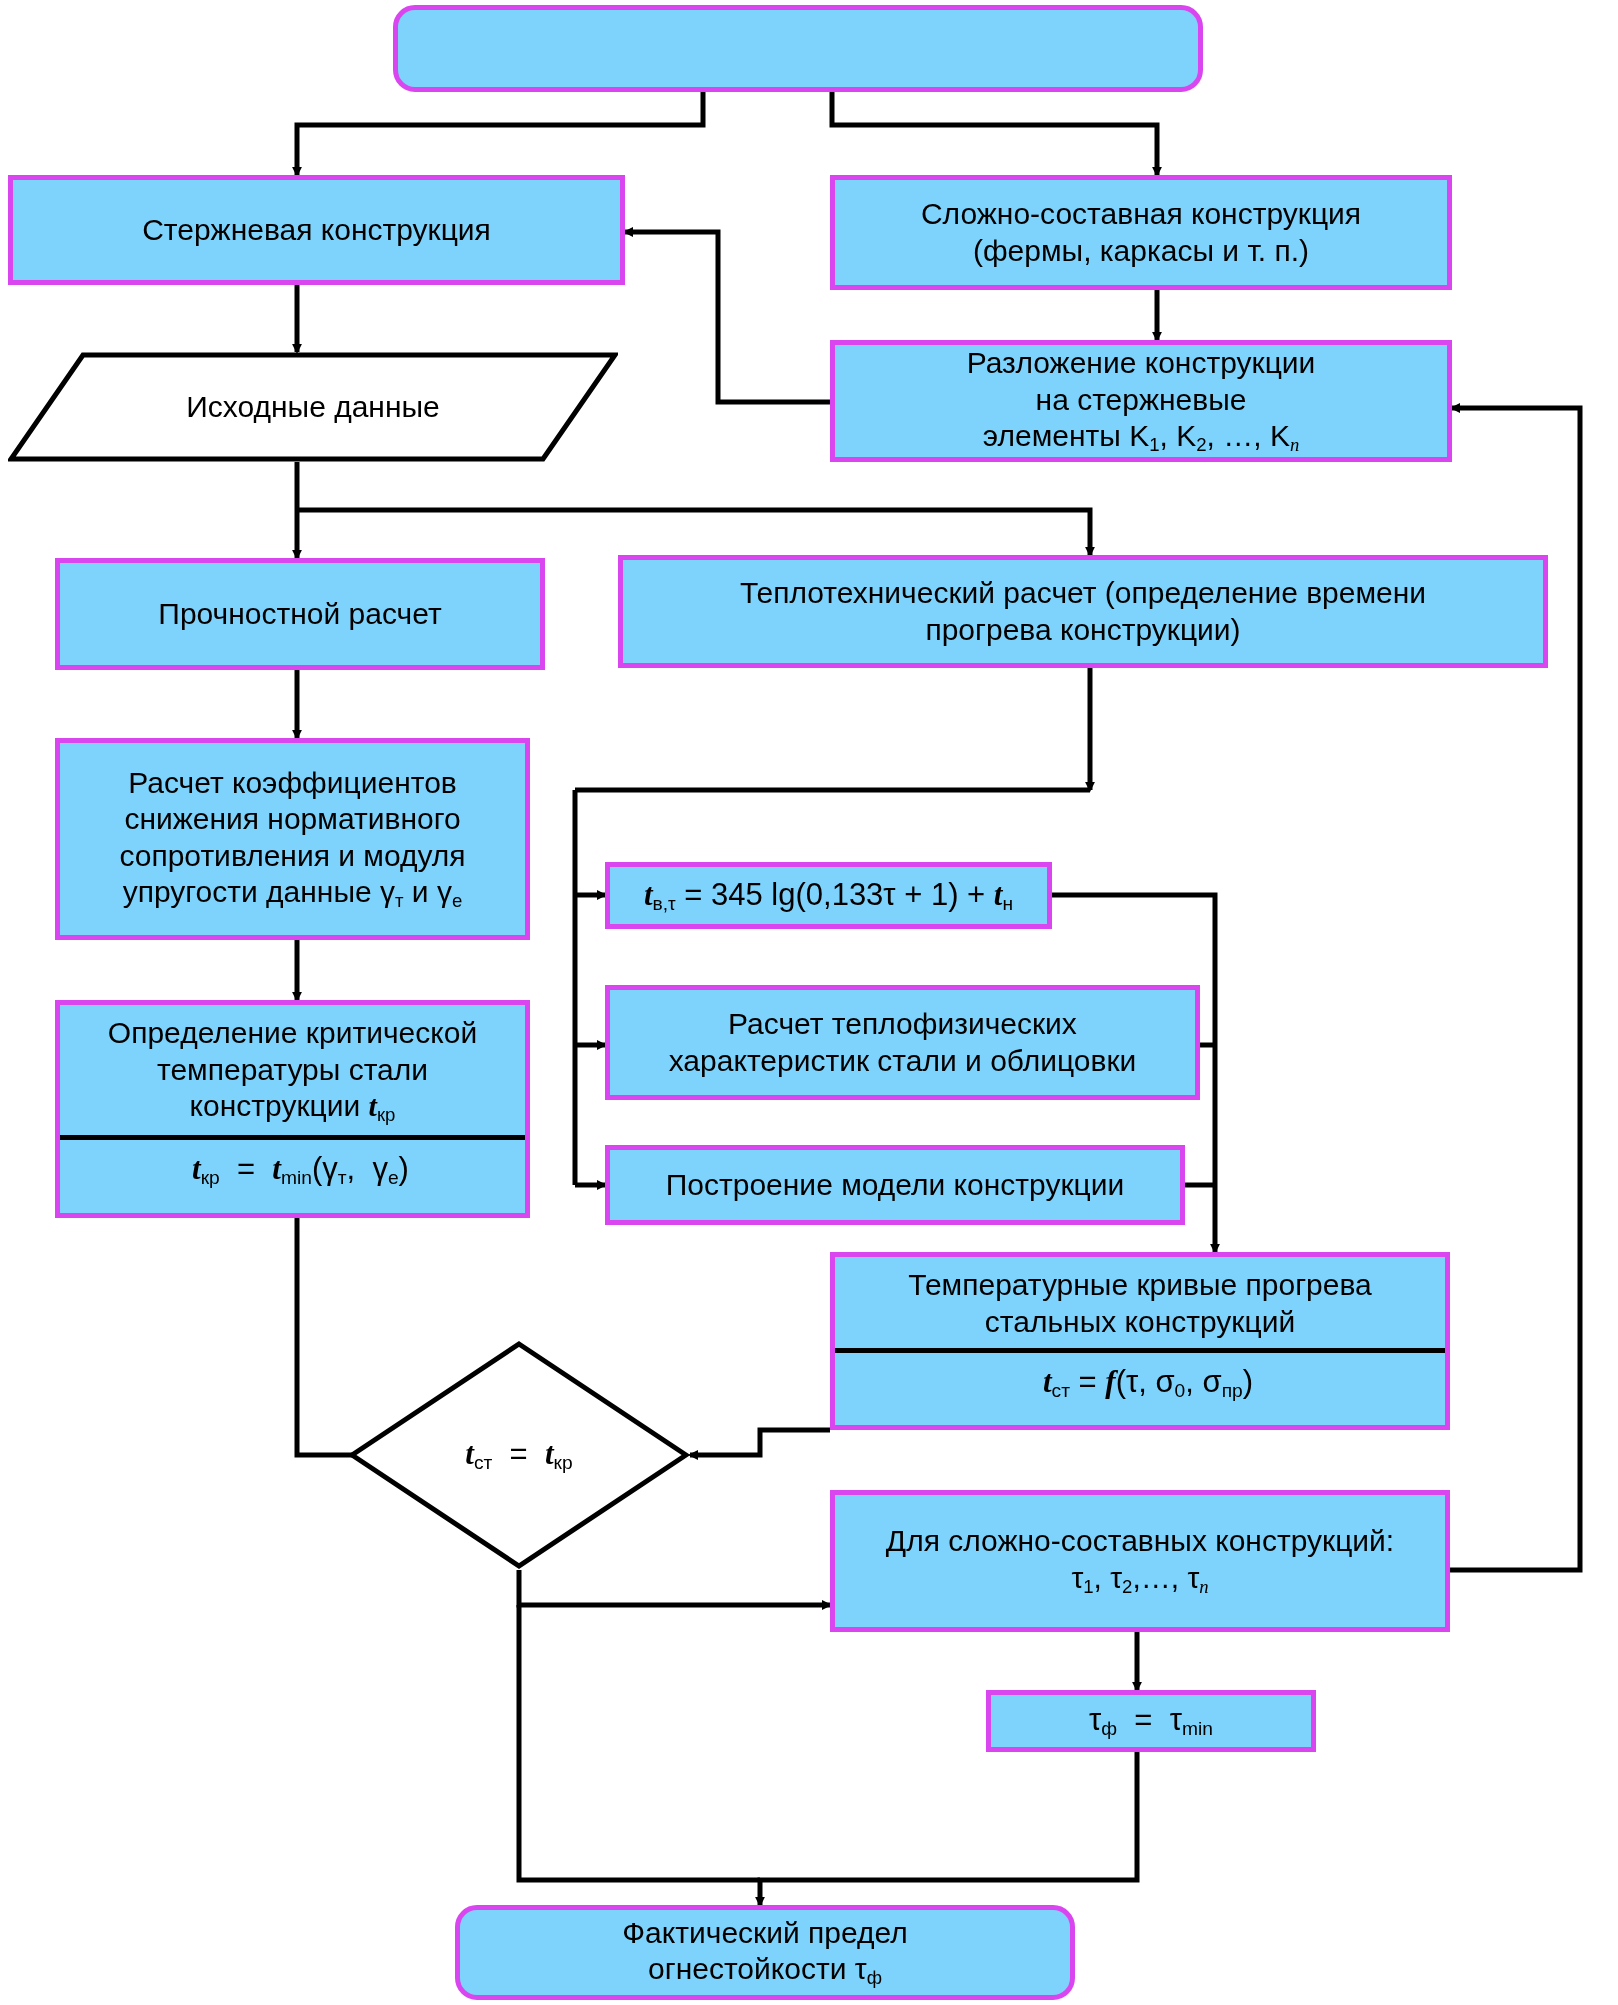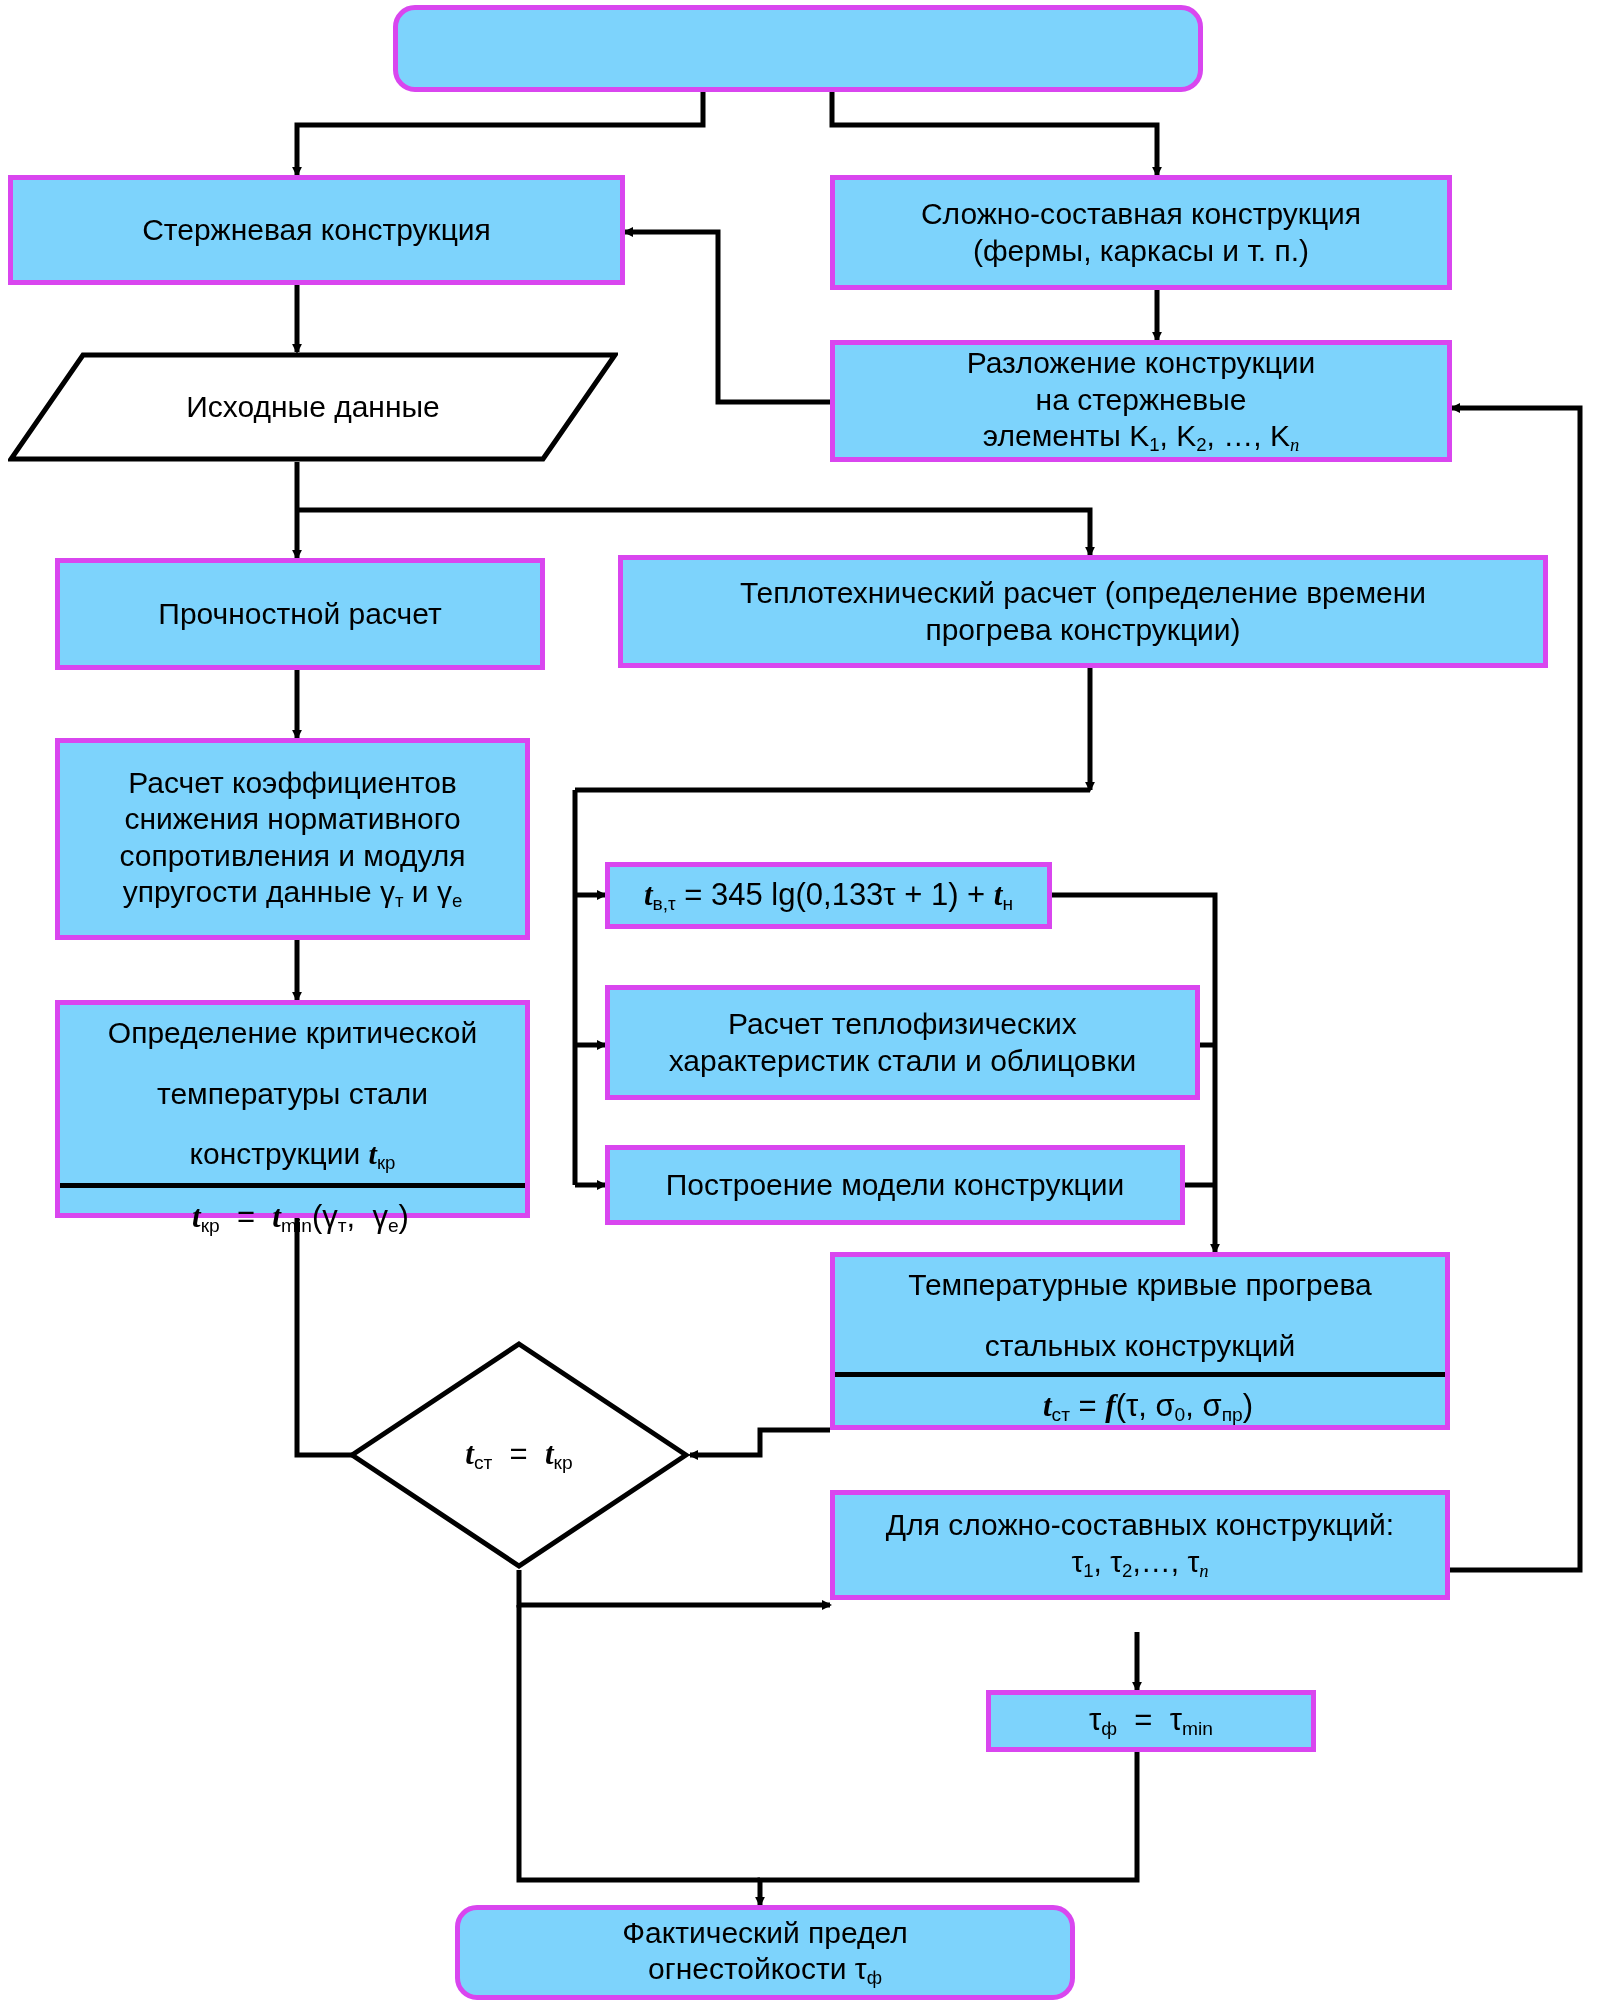--- a/index.html
+++ b/index.html
@@ -42,21 +42,21 @@
   .node.rounded { border-radius: 22px; }
   .node .ln { display: block; white-space: nowrap; }
   .node .sect {
     width: 100%;
     display: flex;
     align-items: center;
     justify-content: center;
     flex-direction: column;
     box-sizing: border-box;
   }
-  .node .sect.top { padding: 10px 10px 8px 10px; gap: 24px; }
+  .node .sect.top { padding: 10px 10px 8px 10px; }
   .node .divider {
     width: 100%;
     height: 0;
     border-top: 5px solid #000000;
   }
   .node .sect.bottom { padding: 10px 10px 10px 10px; margin-left: 16px; }
 
   
   .para {
     position: absolute;
@@ -230,21 +230,21 @@
 
   <div class="diamond" style="left:348px; top:1340px; width:342px; height:230px;">
     <svg width="342" height="230" viewBox="0 0 342 230" xmlns="http://www.w3.org/2000/svg">
       <polygon points="171,4 338,115 171,226 4,115" fill="#ffffff" stroke="#000000" stroke-width="5"></polygon>
     </svg>
     <div class="dtext">
         <span class="math"><i class="v">t</i><sub>ст</sub>&nbsp; = &nbsp;<i class="v">t</i><sub>кр</sub></span>
       </div>
   </div>
 
-  <div class="node" style="left:830px; top:1490px; width:620px; height:110px;">
+  <div class="node" style="left:830px; top:1490px; width:620px; height:142px;">
     <span class="ln">Для сложно-составных конструкций:</span>
     <span class="ln">τ<sub>1</sub>, τ<sub>2</sub>,…, τ<span class="subi">n</span></span>
   </div>
 
   <div class="node" style="left:975px; top:1690px; width:330px; height:62px;margin-left:11px;">
     <span class="math">τ<sub>ф</sub>&nbsp; = &nbsp;τ<sub>min</sub></span>
   </div>
 
   <div class="node rounded" style="left:455px; top:1905px; width:620px; height:95px;">
     <span class="ln">Фактический предел</span>

